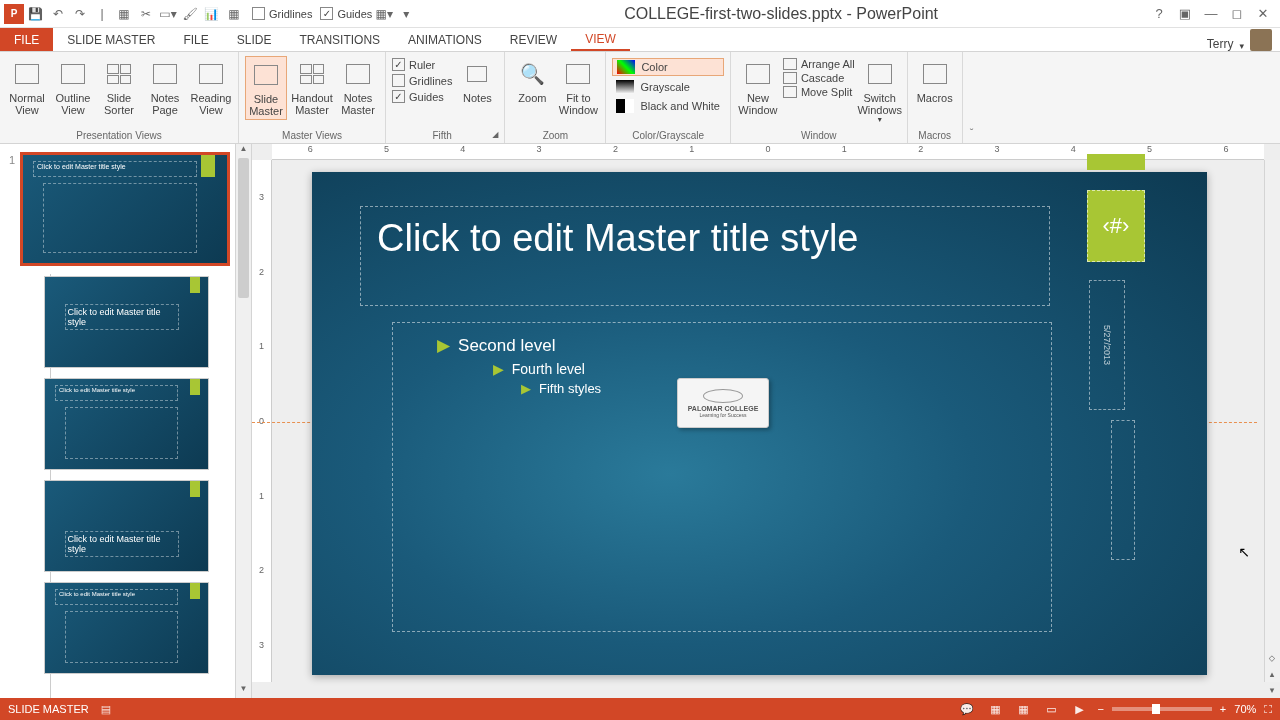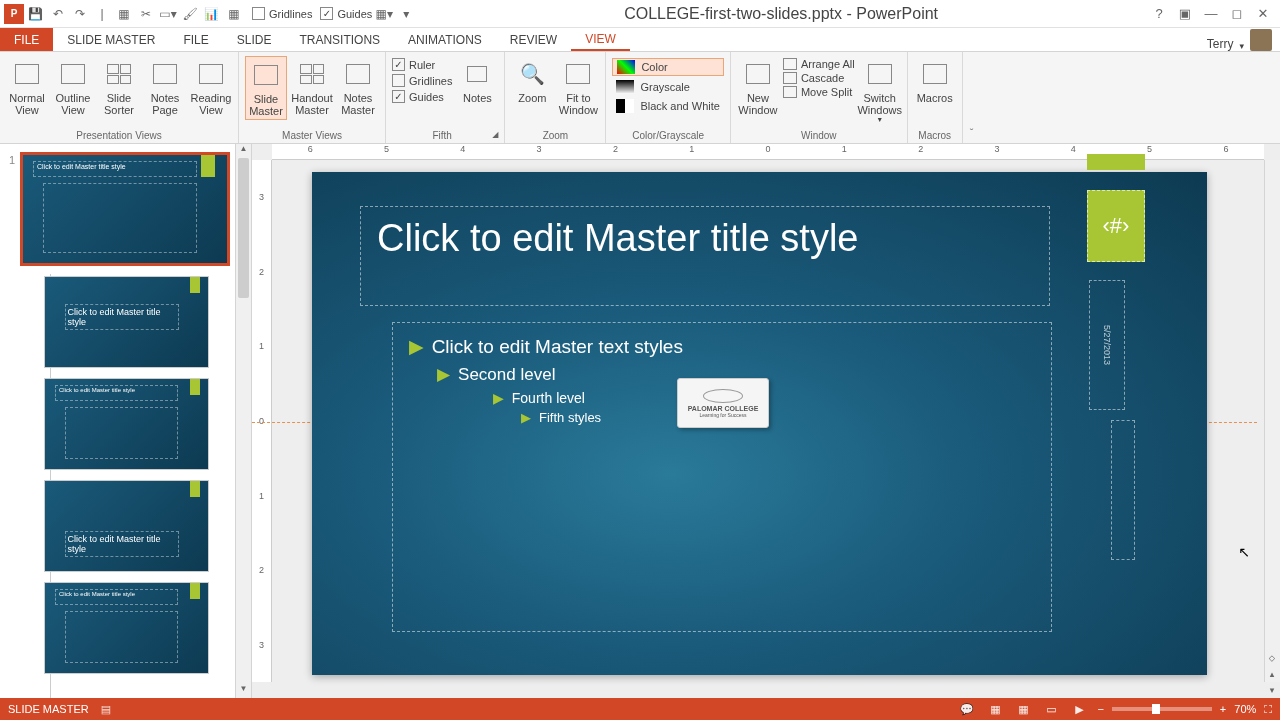--- a/index.html
+++ b/index.html
@@ -400,21 +400,20 @@
           <div class="title-text">Click to edit Master title style</div>
         </div>
         <div class="page-num-box">
           <span>‹#›</span>
         </div>
         <div class="date-box">
           <span class="date-text">5/27/2013</span>
         </div>
         <div class="footer-box"></div>
         <div class="body-ph">
-          <div class="bullet-1"><span class="bul">▶</span><span>Click to edit Master text styles</span></div>
           <div class="bullet-2"><span class="bul">▶</span><span>Second level</span></div>
           <div class="bullet-4"><span class="bul">▶</span><span>Fourth level</span></div>
           <div class="bullet-5"><span class="bul">▶</span><span>Fifth styles</span></div>
         </div>
         <div class="logo">
           <div style="width:40px;height:14px;border:1px solid #999;border-radius:50%;margin-bottom:2px"></div>
           <span>PALOMAR COLLEGE</span>
           <span style="font-size:5px;font-weight:normal">Learning for Success</span>
         </div>
       </div>

